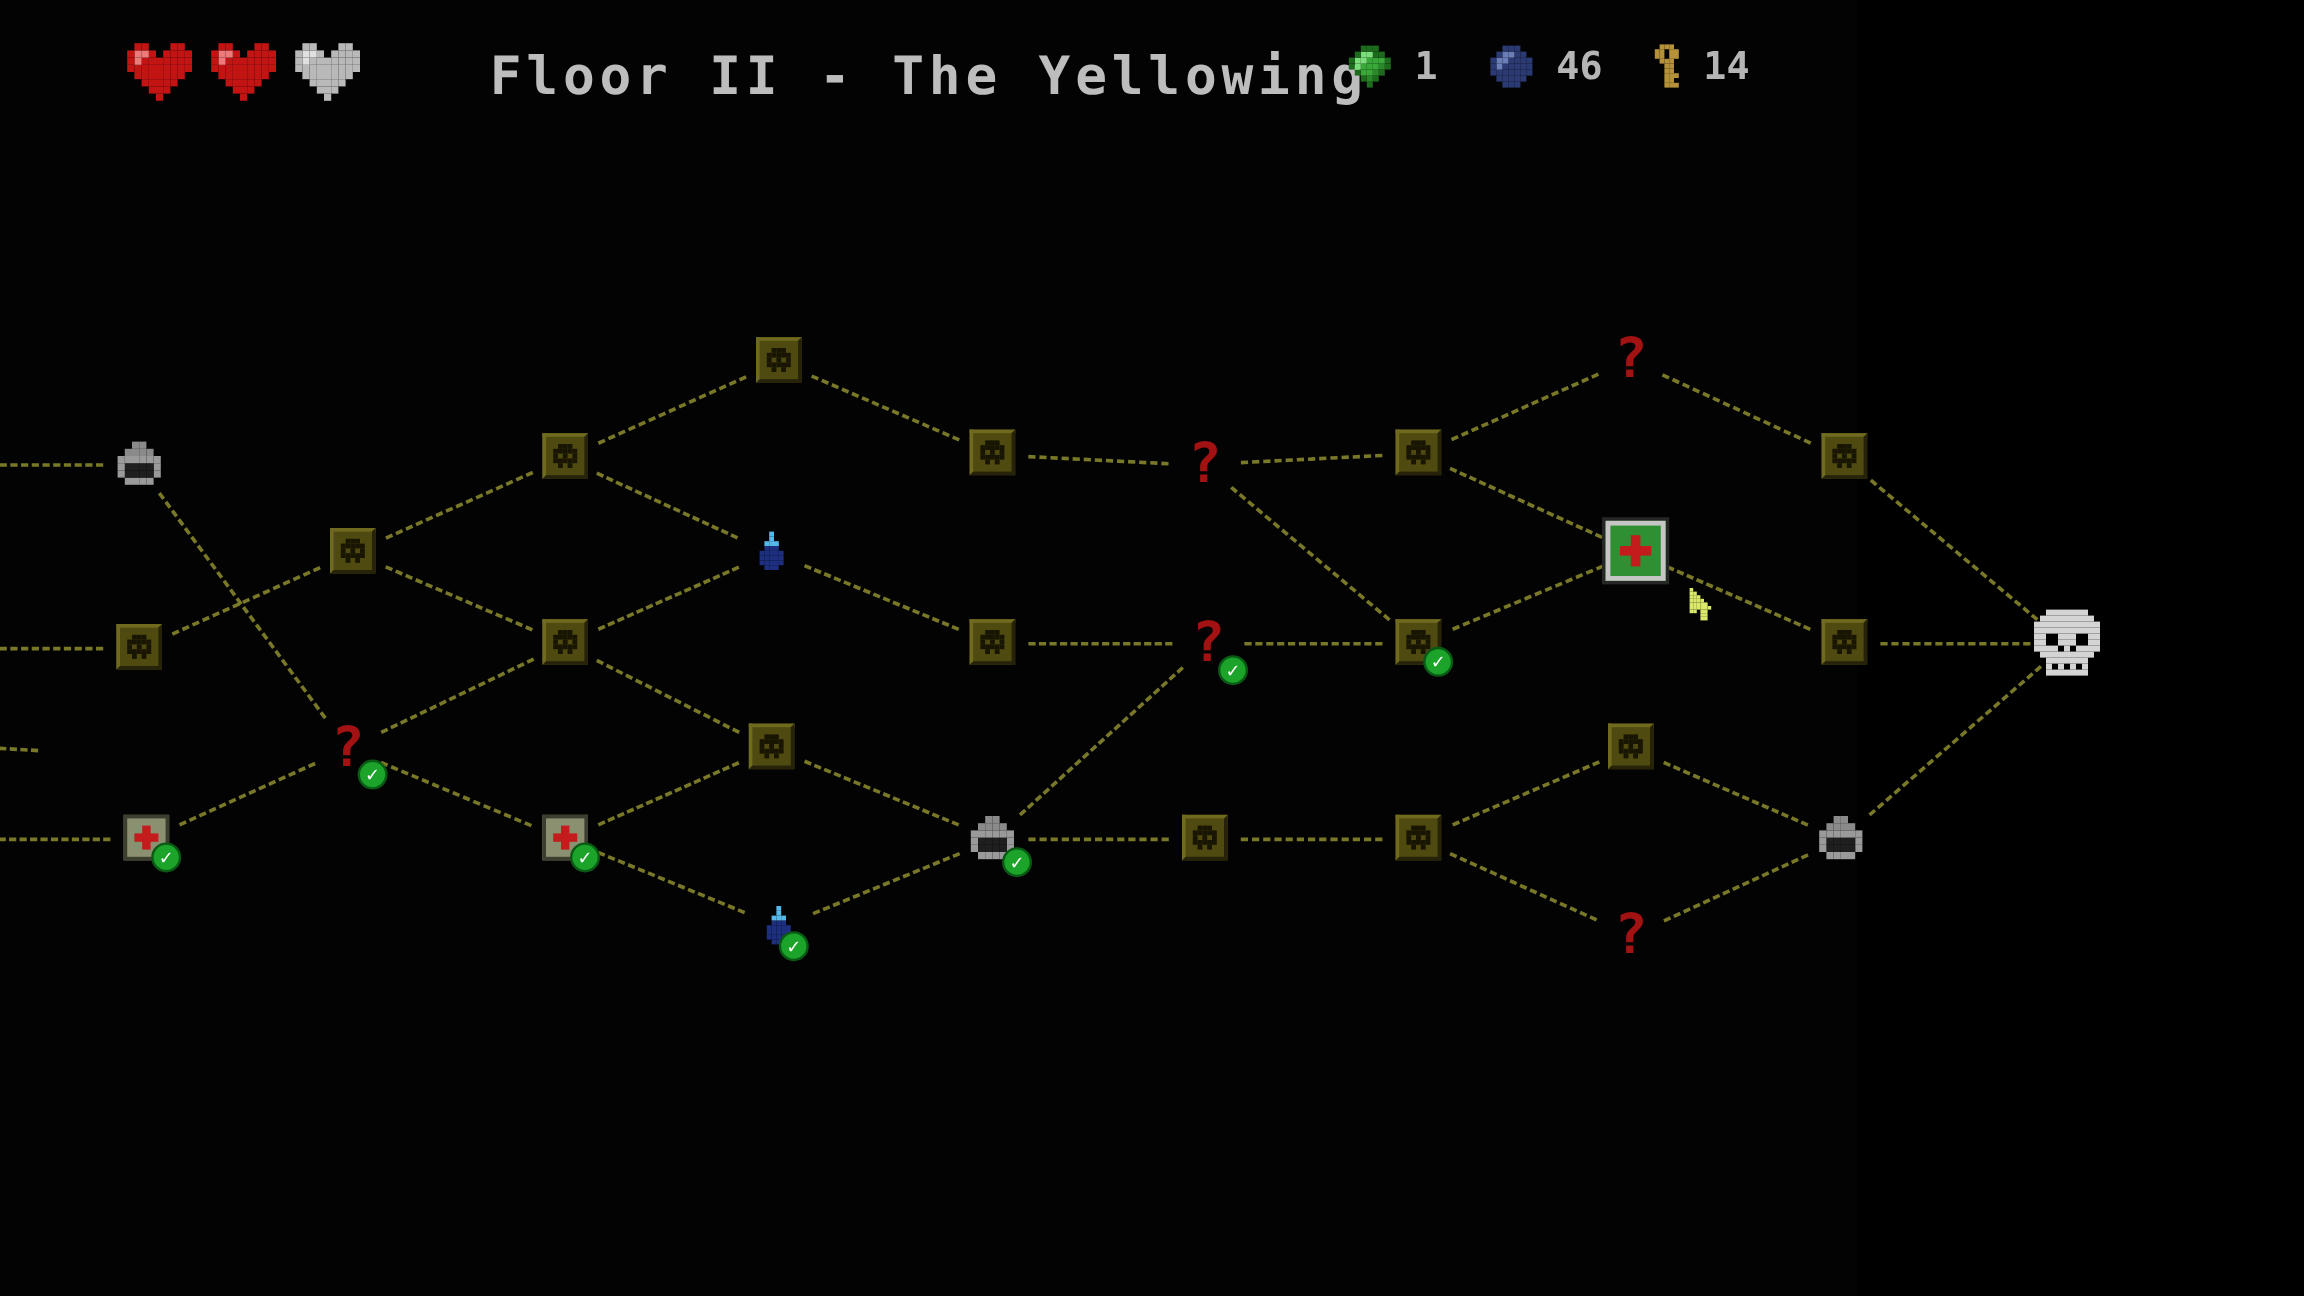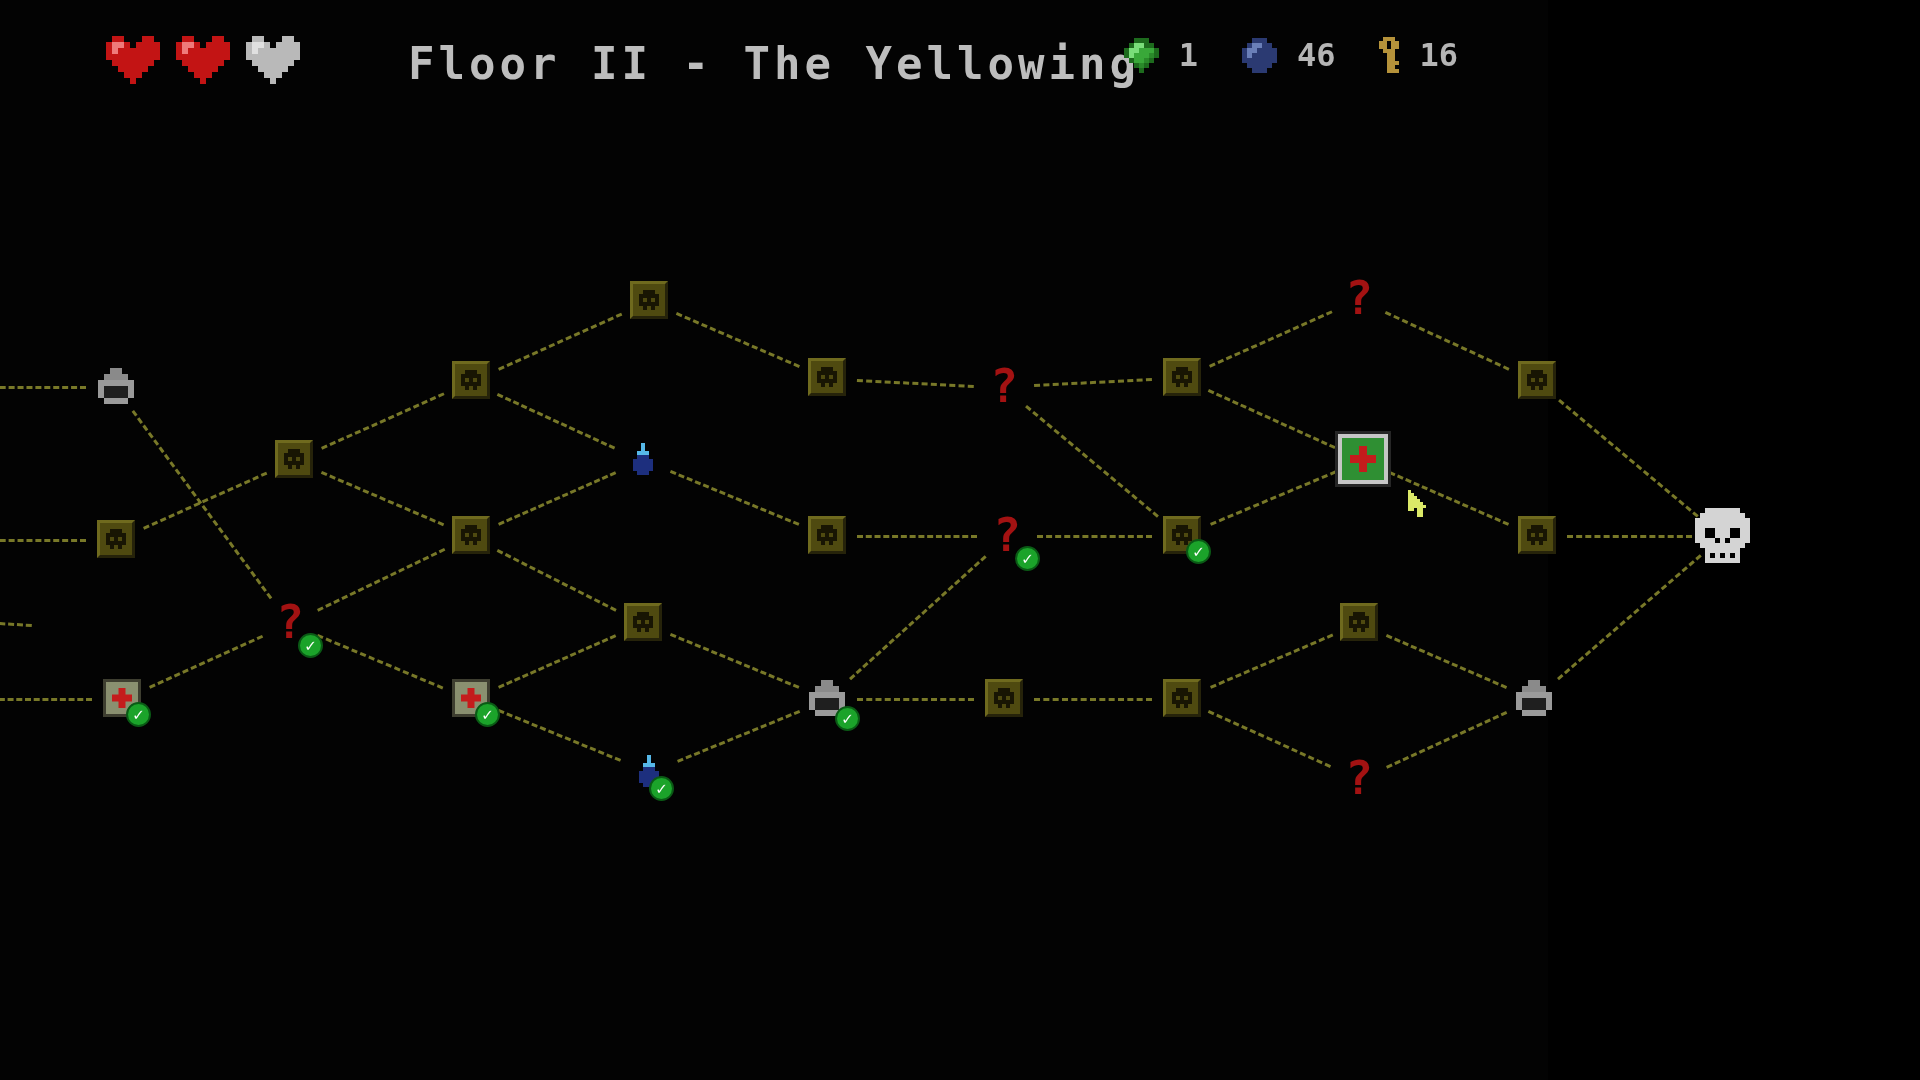--- a/index.html
+++ b/index.html
@@ -85,21 +85,21 @@
             </div>
           </span>
         <span class="val">46</span>
       </div>
       <div class="res">
         <span class="ricon">
             <div style="position: relative; width: 20px; height: 36px;">
               <div style="position: absolute; left: -4px; top: -4px; width: 4px; height: 4px; box-shadow: rgb(181, 146, 58) 8px 4px 0px 0px, rgb(181, 146, 58) 12px 4px 0px 0px, rgb(181, 146, 58) 16px 4px 0px 0px, rgb(181, 146, 58) 4px 8px 0px 0px, rgb(181, 146, 58) 8px 8px 0px 0px, rgb(181, 146, 58) 16px 8px 0px 0px, rgb(181, 146, 58) 20px 8px 0px 0px, rgb(181, 146, 58) 4px 12px 0px 0px, rgb(181, 146, 58) 8px 12px 0px 0px, rgb(181, 146, 58) 16px 12px 0px 0px, rgb(181, 146, 58) 20px 12px 0px 0px, rgb(181, 146, 58) 8px 16px 0px 0px, rgb(181, 146, 58) 12px 16px 0px 0px, rgb(181, 146, 58) 16px 16px 0px 0px, rgb(181, 146, 58) 12px 20px 0px 0px, rgb(181, 146, 58) 16px 20px 0px 0px, rgb(181, 146, 58) 12px 24px 0px 0px, rgb(181, 146, 58) 16px 24px 0px 0px, rgb(181, 146, 58) 12px 28px 0px 0px, rgb(181, 146, 58) 16px 28px 0px 0px, rgb(181, 146, 58) 20px 28px 0px 0px, rgb(181, 146, 58) 12px 32px 0px 0px, rgb(181, 146, 58) 16px 32px 0px 0px, rgb(181, 146, 58) 12px 36px 0px 0px, rgb(181, 146, 58) 16px 36px 0px 0px, rgb(181, 146, 58) 20px 36px 0px 0px;"></div>
             </div>
           </span>
-        <span class="val">16</span>
+        <span class="val">14</span>
       </div>
     </div>
   </div>
   <div id="map">
       <div class="edge" style="left: 133.803px; top: 410.147px; width: 233.21px; transform: rotate(0.935481rad);"></div>
       <div class="edge" style="left: 143.363px; top: 526.702px; width: 135.151px; transform: rotate(-0.422387rad);"></div>
       <div class="edge" style="left: 149.333px; top: 685.635px; width: 124.391px; transform: rotate(-0.424832rad);"></div>
       <div class="edge" style="left: 321.395px; top: 446.773px; width: 133.83px; transform: rotate(-0.419796rad);"></div>
       <div class="edge" style="left: 321.566px; top: 470.836px; width: 132.627px; transform: rotate(0.405573rad);"></div>
       <div class="edge" style="left: 317.039px; top: 609.004px; width: 140.823px; transform: rotate(-0.448059rad);"></div>

